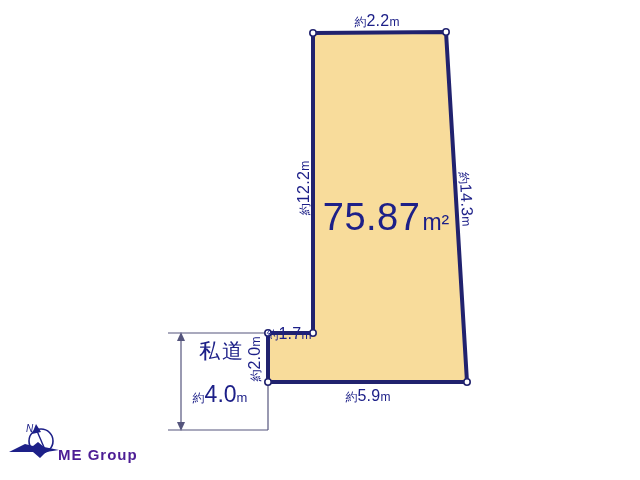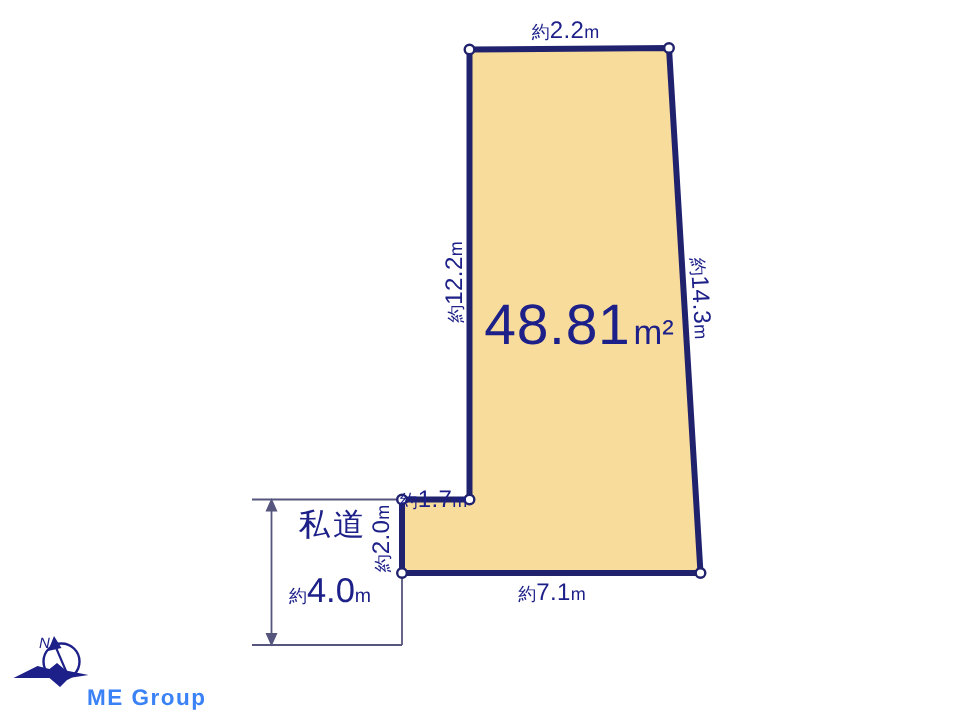--- a/index.html
+++ b/index.html
@@ -25,22 +25,21 @@
   .rot-right-edge{transform:translate(-50%,-50%) rotate(87deg);}
   .area-lbl .value{font-size:38px;letter-spacing:0.5px;}
   .area-lbl .unit{font-size:23px;margin-left:2px;}
   .road-name{font-size:21px;letter-spacing:2px;}
   .road-width .prefix{font-size:12px;}
   .road-width .value{font-size:23px;}
   .road-width .unit{font-size:13px;}
   .brand{
     position:absolute;left:58px;top:446px;
     font-size:15px;font-weight:bold;letter-spacing:1px;
-    color:#3b82f6;
-    margin-top:11px;
+    color:#4c1d95;
   }
 </style>
 </head>
 <body>
 
 <div id="canvas">
 
   <svg id="shapes" viewBox="0 0 640 480" xmlns="http://www.w3.org/2000/svg">
 
     <polygon points="313,33 446,32 467,382 268,382 268,333 313,333" fill="#F8DC9B" stroke="#21226E" stroke-width="4" stroke-linejoin="miter"></polygon>
@@ -89,25 +88,25 @@
 
   <div class="lbl dim" style="left:289px;top:334px;">
     <span class="prefix">約</span><span class="value">1.7</span><span class="unit">m</span>
   </div>
 
   <div class="lbl dim rot-ccw" style="left:255px;top:359px;">
     <span class="prefix">約</span><span class="value">2.0</span><span class="unit">m</span>
   </div>
 
   <div class="lbl dim" style="left:368px;top:396px;">
-    <span class="prefix">約</span><span class="value">7.1</span><span class="unit">m</span>
+    <span class="prefix">約</span><span class="value">5.9</span><span class="unit">m</span>
   </div>
 
   <div class="lbl area-lbl" style="left:386px;top:217px;">
-    <span class="value">48.81</span><span class="unit">m²</span>
+    <span class="value">75.87</span><span class="unit">m²</span>
   </div>
 
   <div class="lbl road-name" style="left:222px;top:350px;">私道</div>
 
   <div class="lbl road-width" style="left:220px;top:394px;">
     <span class="prefix">約</span><span class="value">4.0</span><span class="unit">m</span>
   </div>
 
   <div class="brand">ME Group</div>
 

